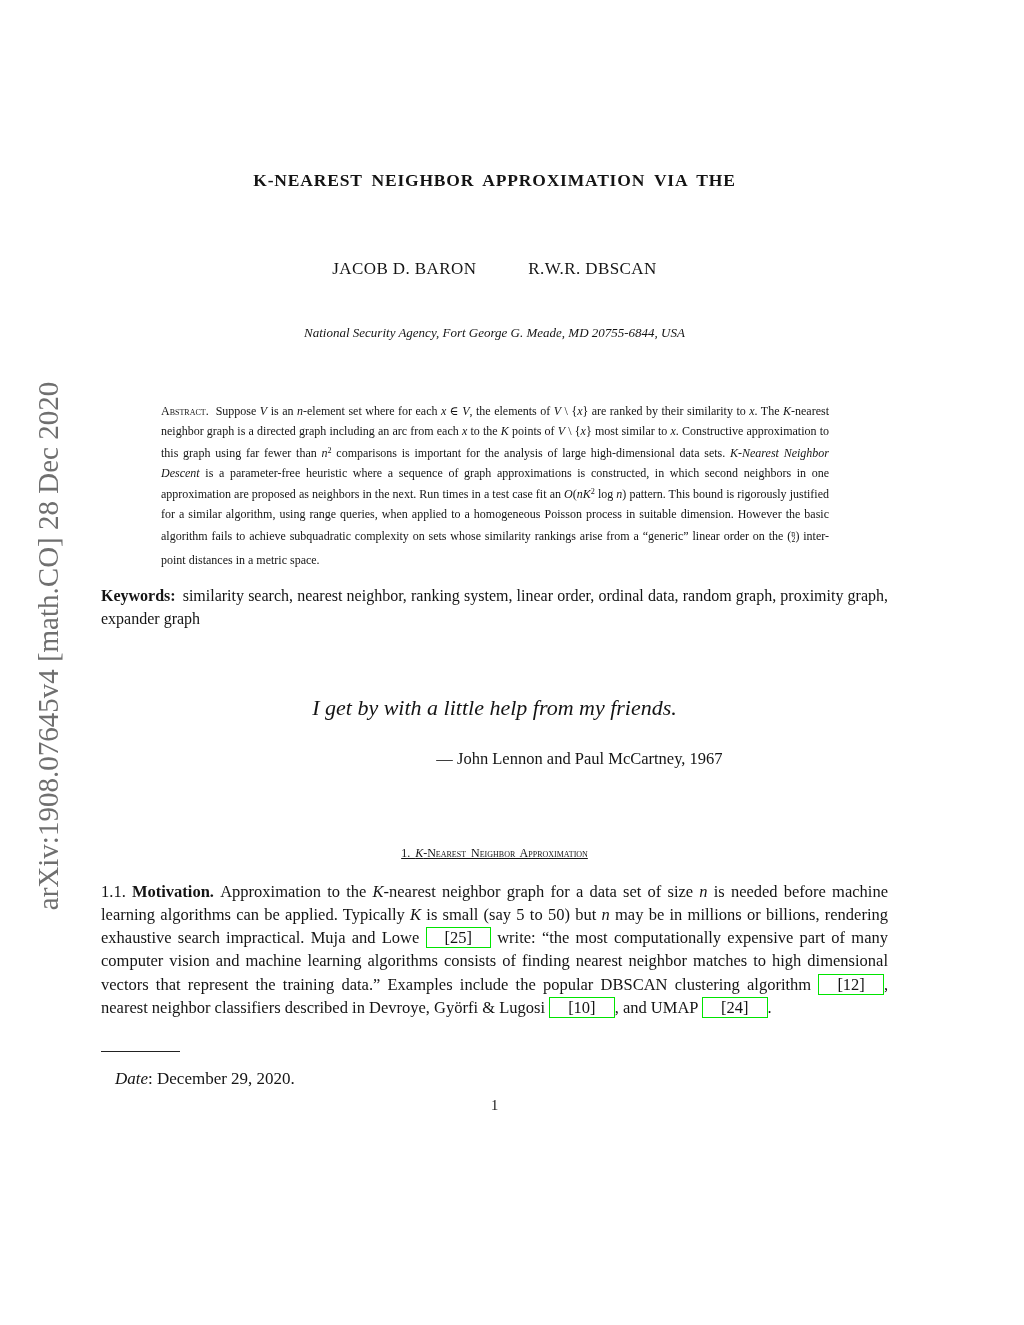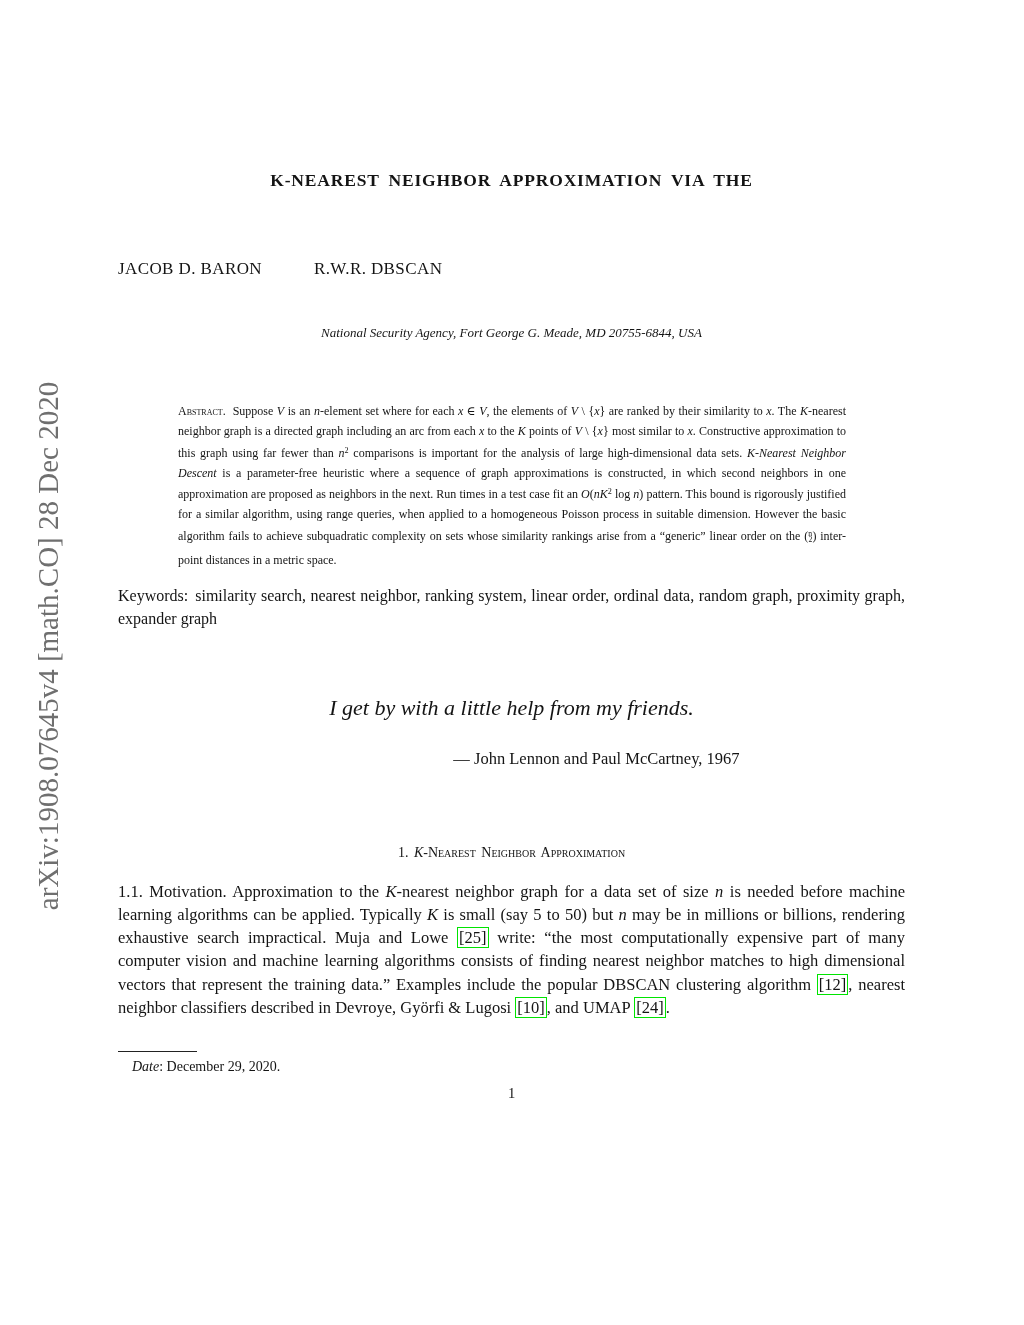--- a/index.html
+++ b/index.html
@@ -21,39 +21,39 @@
     text-align:center;
     transform:rotate(-90deg);
     font-size:29px;
     line-height:36px;
     color:#6f6f6f;
     white-space:nowrap;
   }
 
   .content{
     position:absolute;
-    left:118px;top:0;
+    left:101px;top:0;
     width:787px;
   }
 
   .title{
     margin:168px 0 0 0;
     text-align:center;
     font-size:17.5px;
     font-weight:700;
     letter-spacing:0.8px;
     word-spacing:4px;
     line-height:24px;
   }
   .title .tline{display:block;}
 
   .authors{
     margin-top:67px;
     display:flex;
-    justify-content:flex-start;
+    justify-content:center;
     gap:52px;
     font-size:17px;
     letter-spacing:0.4px;
   }
 
   .affiliation{
     margin-top:46px;
     text-align:center;
     font-style:italic;
     font-size:13px;
@@ -88,61 +88,62 @@
     margin-top:28px;
     margin-left:170px;
     text-align:center;
     font-size:16.5px;
     line-height:23px;
   }
 
   .section-heading{
     margin:73px 0 4px 0;
     text-align:center;
-    font-size:14px;
+    font-size:12px;
     font-weight:400;
     line-height:20px;
     word-spacing:2px;
+    text-decoration:underline;
   }
 
   .para{
     margin:17px 0 0 0;
     font-size:16.5px;
     line-height:23.2px;
     text-align:justify;
   }
 
   .footnote-rule{
     margin-top:32px;
     width:79px;
     border-top:1px solid #222;
     height:0;
   }
   .footnote{
-    margin:6px 0 0 0;
-    font-size:14px;
+    margin:18px 0 0 0;
+    font-size:17px;
     line-height:18px;
     text-indent:14px;
   }
   .page-number{
     margin-top:9px;
     text-align:center;
     font-size:14.5px;
   }
 
   
   .i{font-style:italic;}
-  .b{font-weight:400;margin-top:37px;}
+  .b{font-weight:700;margin-top:37px;}
   .sc{font-variant:small-caps;}
   .sup{font-size:68%;vertical-align:0.45em;}
   .bn{font-size:64%;vertical-align:0.5em;}
   .bd{font-size:64%;vertical-align:-0.2em;margin-left:-0.45em;}
   .cite{
     border:1.5px solid #00e400;
-    padding:0 1px;
+    padding:0 18px;
     cursor:pointer;
   }
 </style>
 </head>
 <body>
 
 <div class="page">
 
   <div class="arxiv-sidebar">
     <span>arXiv:1908.07645v4  [math.CO]  28 Dec 2020</span>

